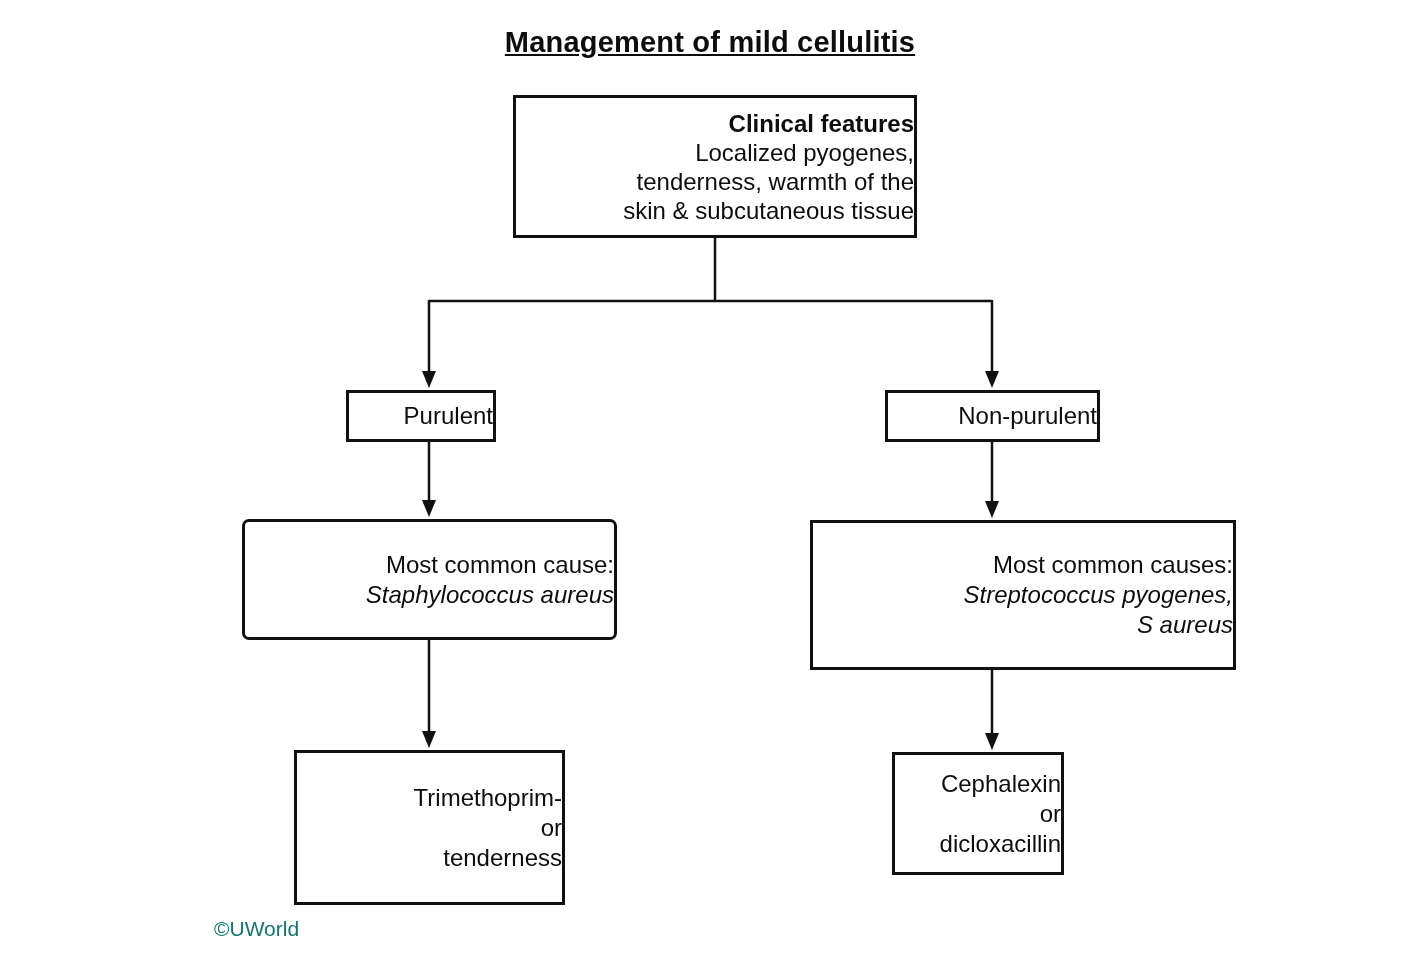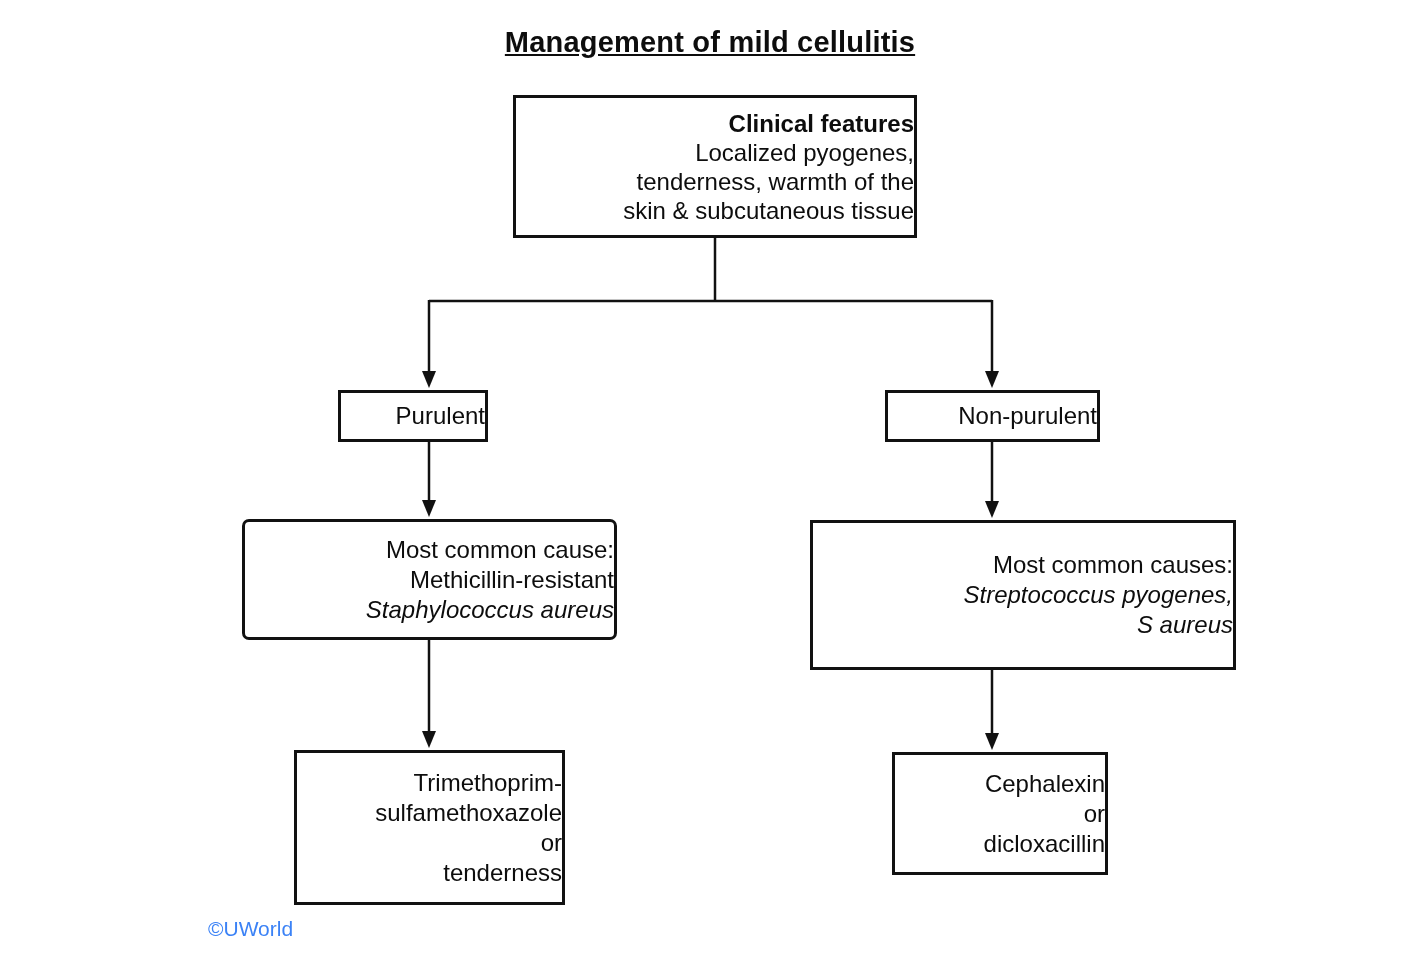--- a/index.html
+++ b/index.html
@@ -53,33 +53,33 @@
     justify-content: center;
     text-align: center;
     font-size: 24px;
     line-height: 30px;
   }
 
   .box .bold   { font-weight: bold; }
   .box .italic { font-style: italic; }
 
   .clinical-box    { left: 513px; top:  95px; width: 404px; height: 143px; line-height: 29px; }
-  .purulent-box    { left: 338px; top: 390px; width: 150px; height:  52px; }
+  .purulent-box    { left: 346px; top: 390px; width: 150px; height:  52px; }
   .nonpurulent-box { left: 885px; top: 390px; width: 215px; height:  52px; }
   .leftmid-box     { left: 242px; top: 519px; width: 375px; height: 121px; border-radius: 7px; }
   .rightmid-box    { left: 810px; top: 520px; width: 426px; height: 150px; }
   .leftbottom-box  { left: 294px; top: 750px; width: 271px; height: 155px; }
-  .rightbottom-box { left: 892px; top: 752px; width: 216px; height: 123px; }
+  .rightbottom-box { left: 892px; top: 752px; width: 172px; height: 123px; }
 
   .copyright {
     position: absolute;
-    left: 208px;
+    left: 214px;
     top: 917px;
     font-size: 21px;
-    color: #3b82f6;
+    color: #0f766e;
   }
 </style>
 </head>
 <body>
 
 <div class="canvas">
 
   <div class="title">Management of mild cellulitis</div>
 
   <svg class="connectors" viewBox="0 0 1420 958">
@@ -117,33 +117,31 @@
   <div class="box purulent-box">
     <div>Purulent</div>
   </div>
 
   <div class="box nonpurulent-box">
     <div>Non-purulent</div>
   </div>
 
   <div class="box leftmid-box">
     <div>Most common cause:</div>
-    <div>Methicillin-resistant</div>
     <div class="italic">Staphylococcus aureus</div>
   </div>
 
   <div class="box rightmid-box">
     <div>Most common causes:</div>
     <div class="italic">Streptococcus pyogenes,</div>
     <div class="italic">S aureus</div>
   </div>
 
   <div class="box leftbottom-box">
     <div>Trimethoprim-</div>
-    <div>sulfamethoxazole</div>
     <div>or</div>
     <div>tenderness</div>
   </div>
 
   <div class="box rightbottom-box">
     <div>Cephalexin</div>
     <div>or</div>
     <div>dicloxacillin</div>
   </div>
 

